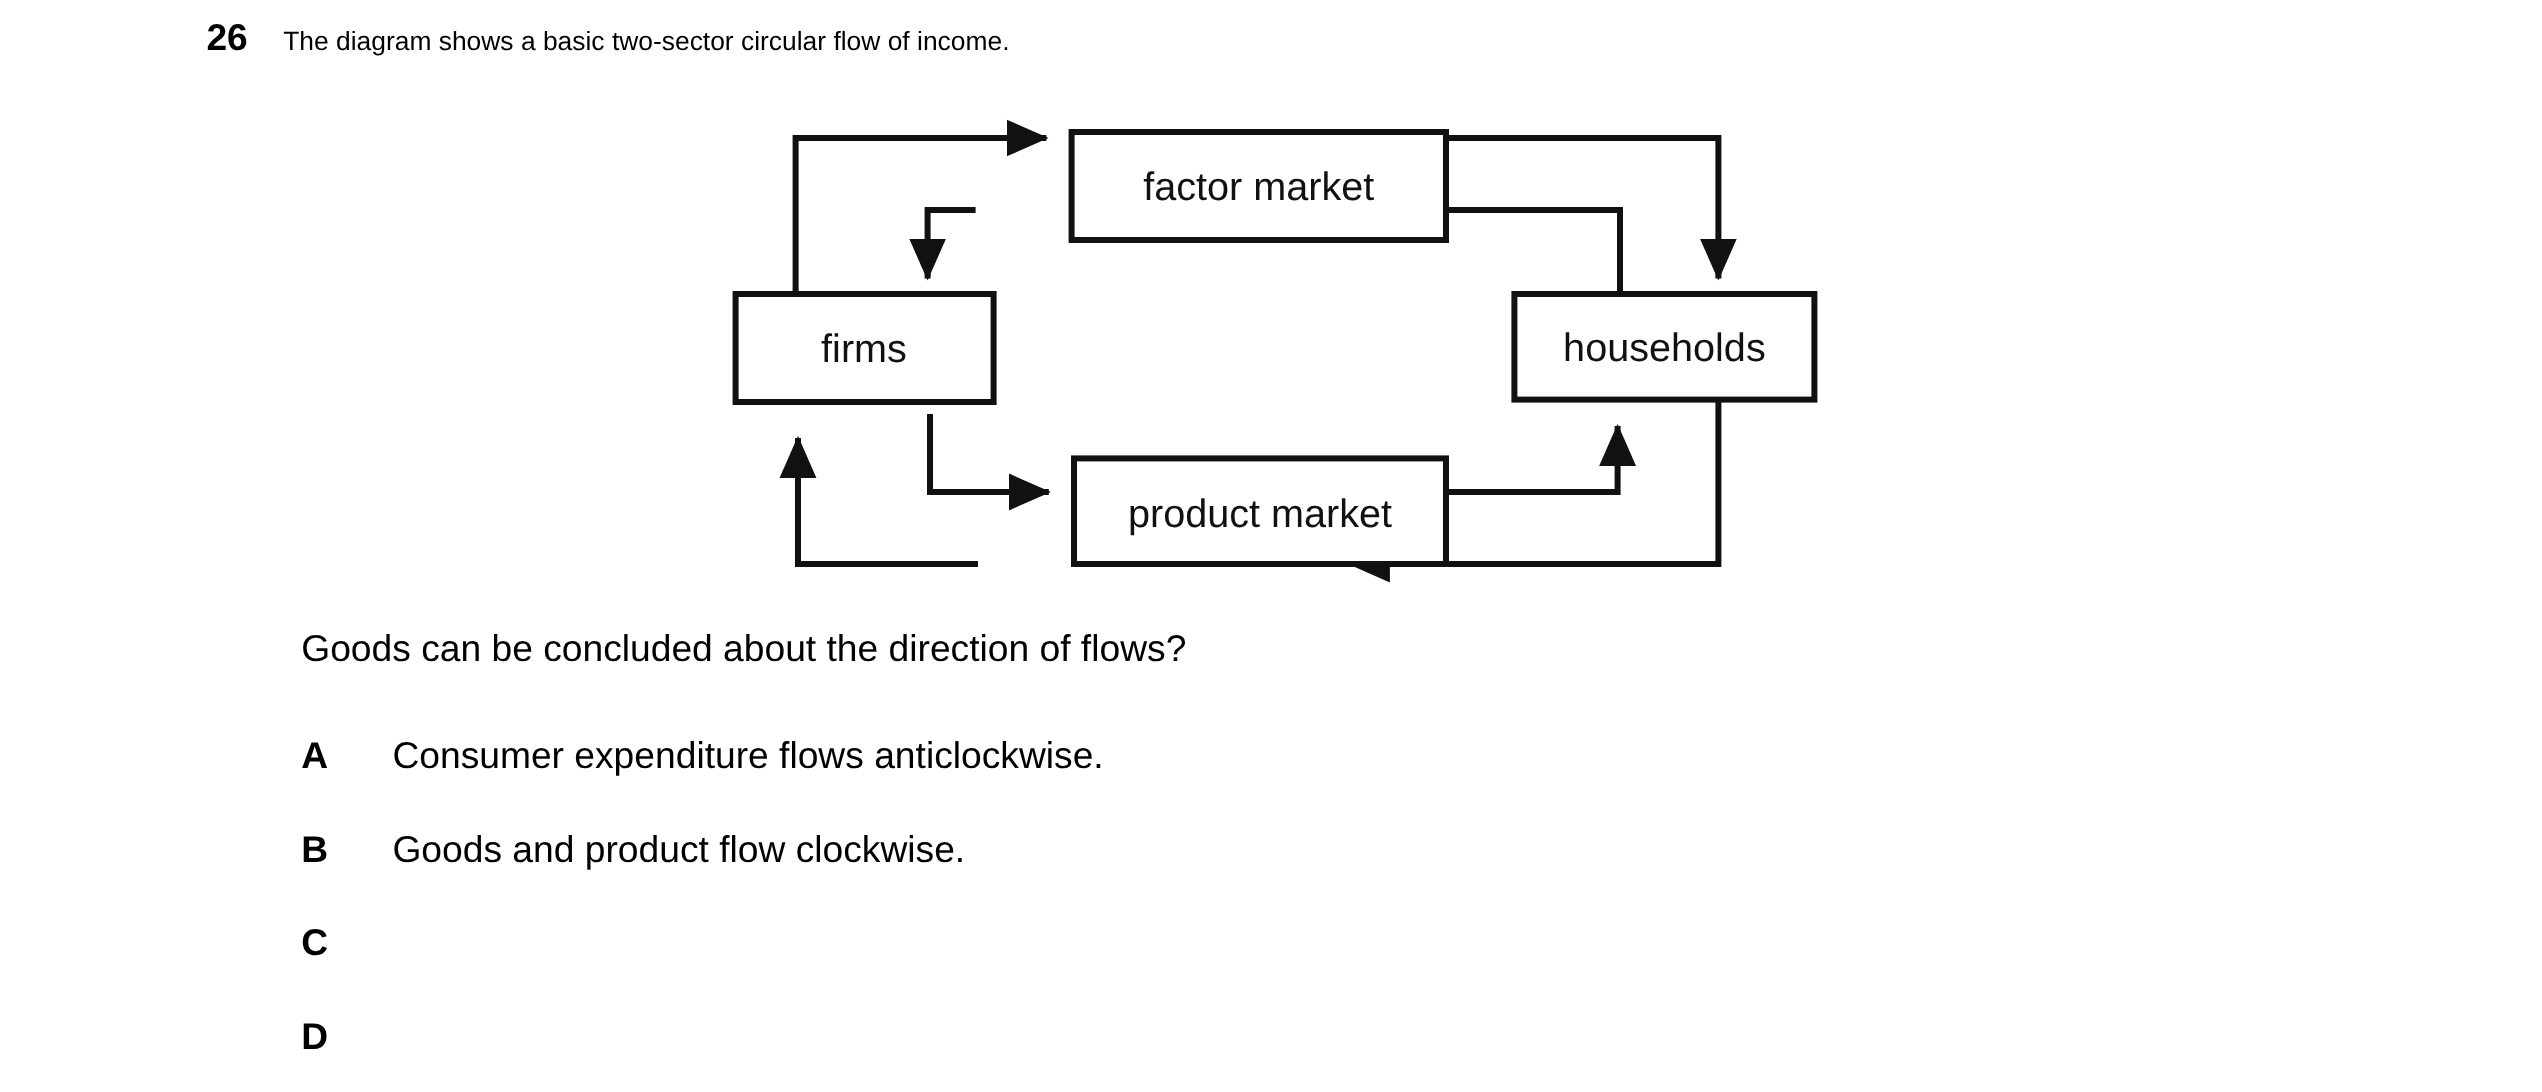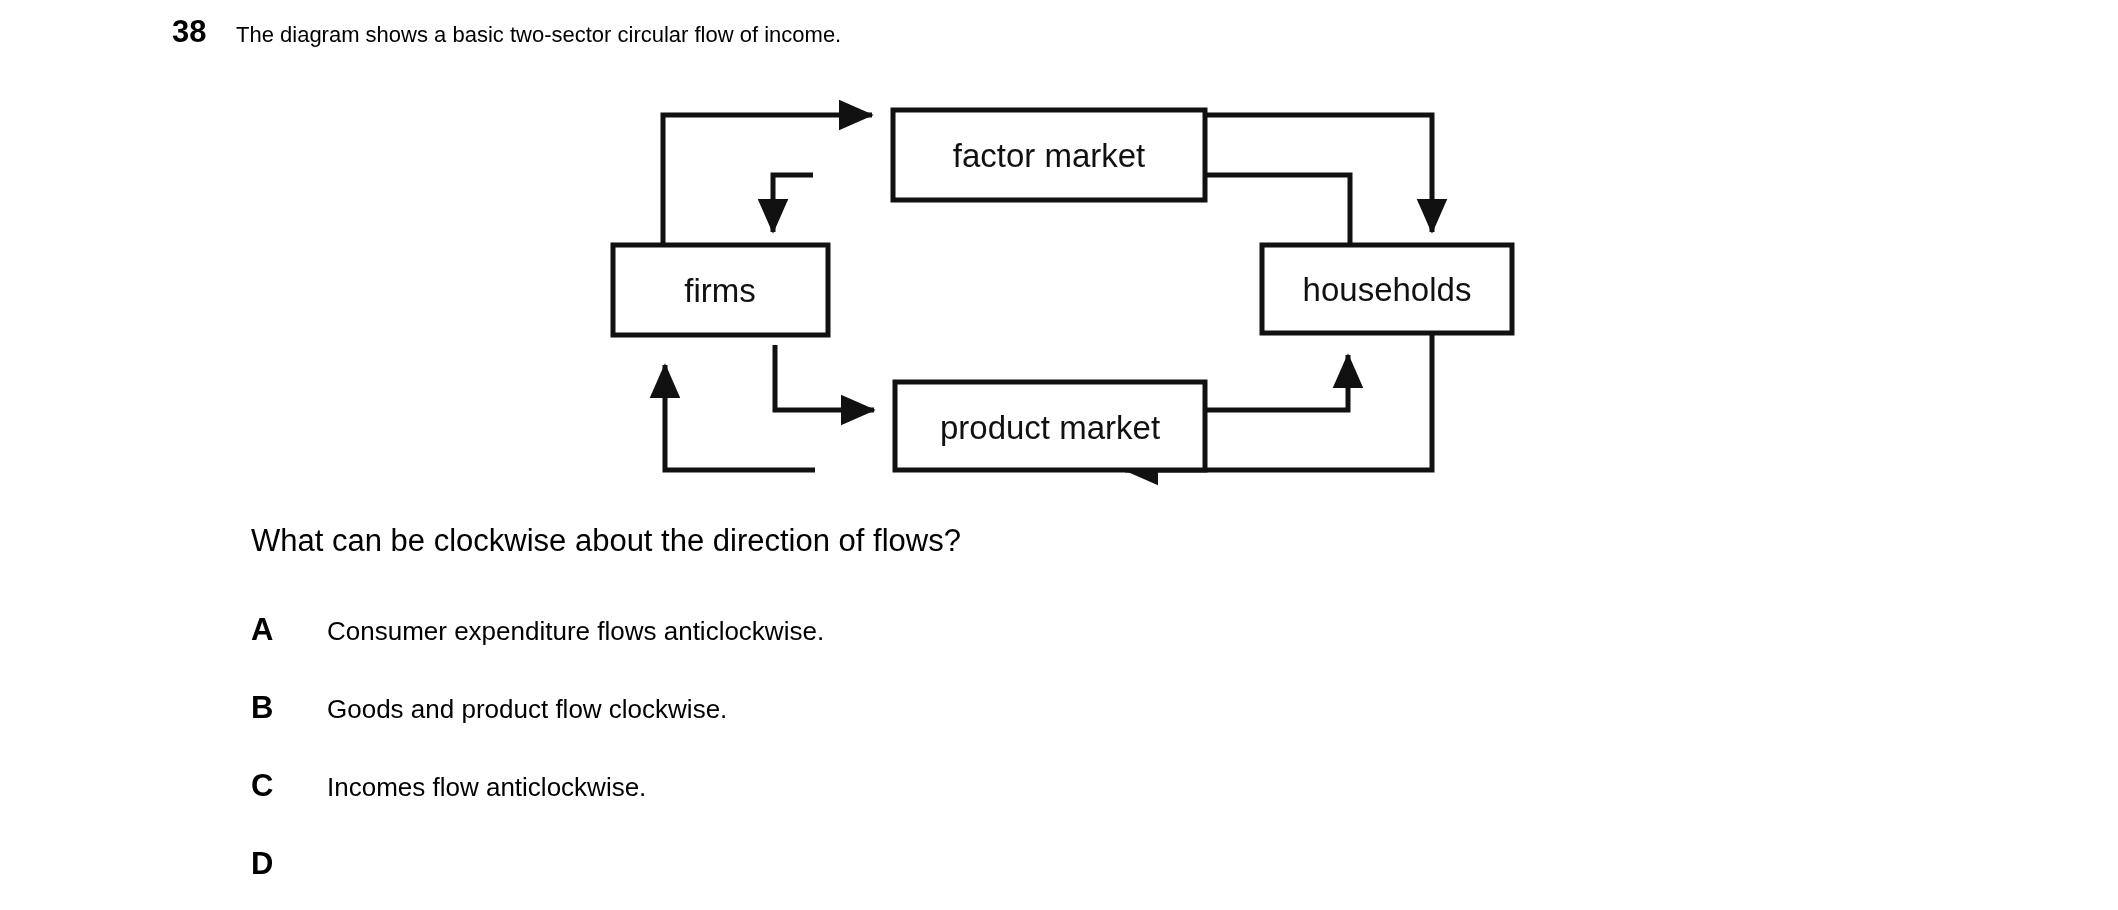--- a/index.html
+++ b/index.html
@@ -82,32 +82,32 @@
     align-items: baseline;
     height: 78px;
   }
   .option-letter {
     font-size: 31px;
     font-weight: bold;
     width: 76px;
     flex: 0 0 76px;
   }
   .option-text {
-    font-size: 26px;
+    font-size: 31px;
     font-weight: normal;
     white-space: nowrap;
   }
 </style>
 </head>
 <body>
 
 <div class="page">
 
   <div class="question-header">
-    <span class="question-number">38</span>
+    <span class="question-number">26</span>
     <span class="question-stem">The diagram shows a basic two-sector circular flow of income.</span>
   </div>
 
   <div class="diagram">
     <svg width="1700" height="420" viewBox="0 0 1700 420">
       <defs>
         <marker id="arrowR" viewBox="0 0 10 10" refX="9.5" refY="5" markerWidth="7" markerHeight="7" orient="auto-start-reverse">
           <path d="M 0 0.6 L 10 5 L 0 9.4 z" fill="#111111"></path>
         </marker>
       </defs>
@@ -140,33 +140,32 @@
 
       <g>
         <text class="box-label" x="1049" y="87" text-anchor="middle">factor market</text>
         <text class="box-label" x="720" y="222" text-anchor="middle">firms</text>
         <text class="box-label" x="1387" y="221" text-anchor="middle">households</text>
         <text class="box-label" x="1050" y="359" text-anchor="middle">product market</text>
       </g>
     </svg>
   </div>
 
-  <div class="leadin">What can be clockwise about the direction of flows?</div>
+  <div class="leadin">Goods can be concluded about the direction of flows?</div>
 
   <div class="options">
     <div class="option-row">
       <span class="option-letter">A</span>
       <span class="option-text">Consumer expenditure flows anticlockwise.</span>
     </div>
     <div class="option-row">
       <span class="option-letter">B</span>
       <span class="option-text">Goods and product flow clockwise.</span>
     </div>
     <div class="option-row">
       <span class="option-letter">C</span>
-      <span class="option-text">Incomes flow anticlockwise.</span>
     </div>
     <div class="option-row">
       <span class="option-letter">D</span>
     </div>
   </div>
 
 </div>
 
 </body></html>

